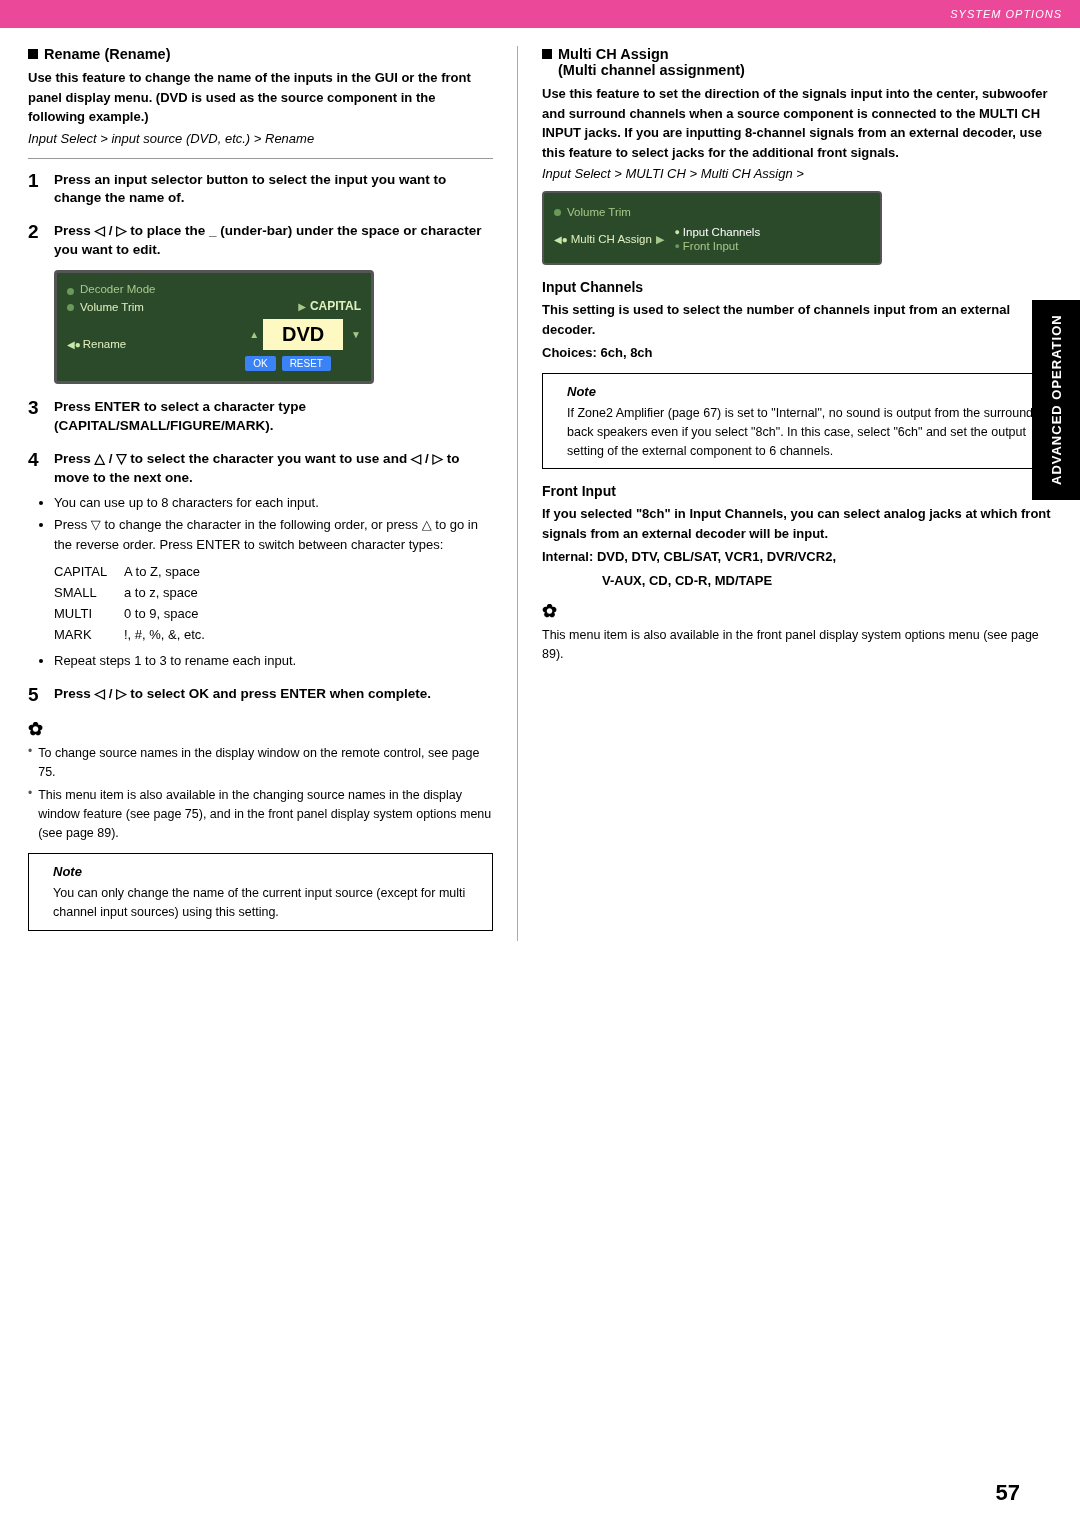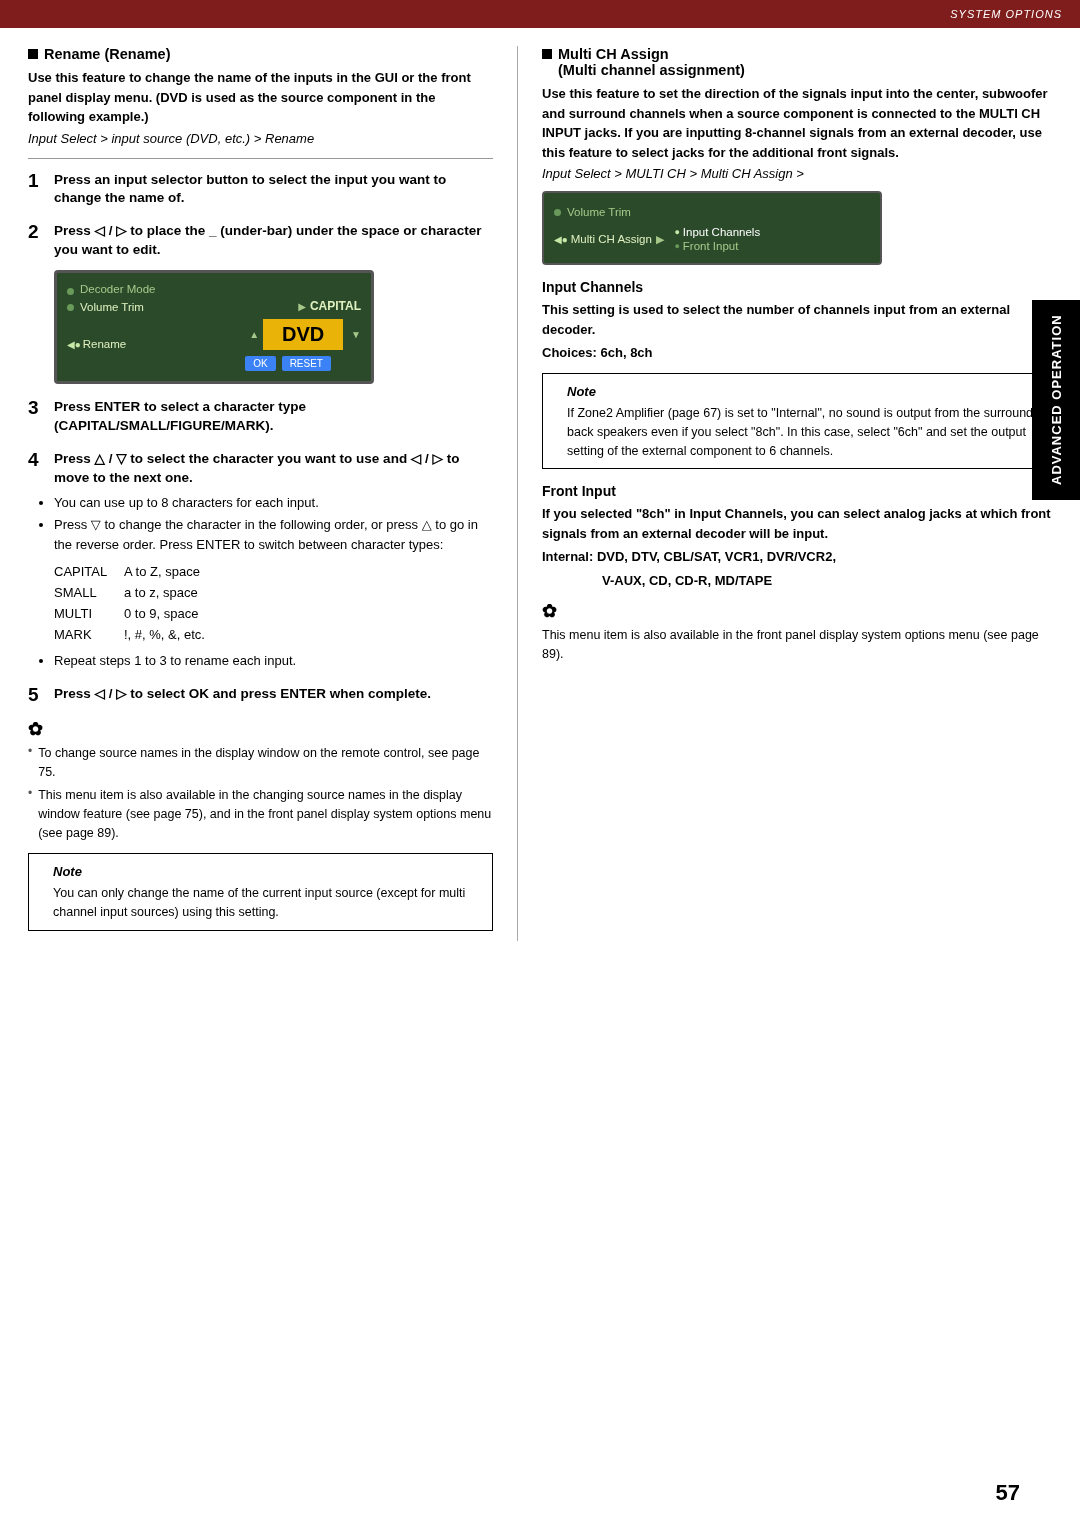--- a/index.html
+++ b/index.html
@@ -8,21 +8,21 @@
       min-height: 1526px;
       background: #fff;
       font-family: Arial, Helvetica, sans-serif;
       font-size: 13.5px;
       color: #000;
       position: relative;
     }
 
     
     .top-bar {
-      background: #7f1d1d;
+      background: #ec4899;
       height: 28px;
       display: flex;
       align-items: center;
       justify-content: flex-end;
       padding-right: 18px;
     }
     .top-bar-title {
       color: #fff;
       font-size: 11px;
       font-style: italic;
@@ -136,21 +136,21 @@
     .lcd-label.bright {
       color: #e0f0c0;
     }
     .lcd-value {
       color: #e0f0c0;
       font-size: 12px;
       font-weight: bold;
       text-align: right;
     }
     .lcd-dvd-box {
-      background: #eab308;
+      background: #fef9c3;
       color: #000;
       font-size: 20px;
       font-weight: bold;
       text-align: center;
       padding: 4px 16px;
       margin: 2px 0;
       display: inline-block;
       min-width: 80px;
     }
     .lcd-ok-reset {

